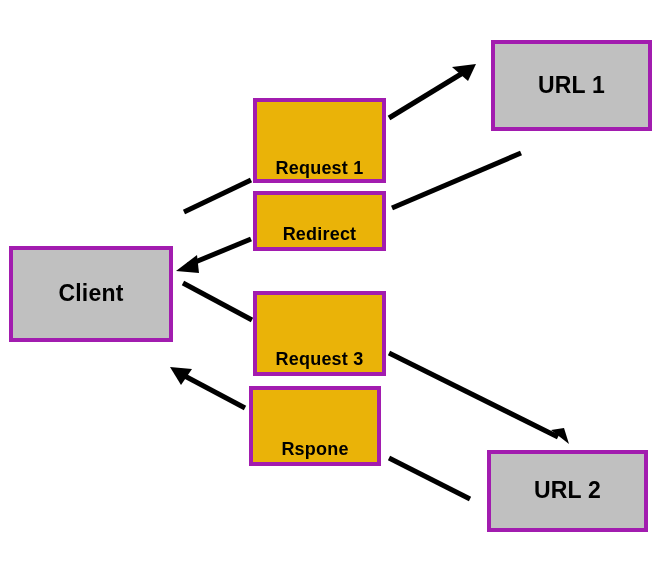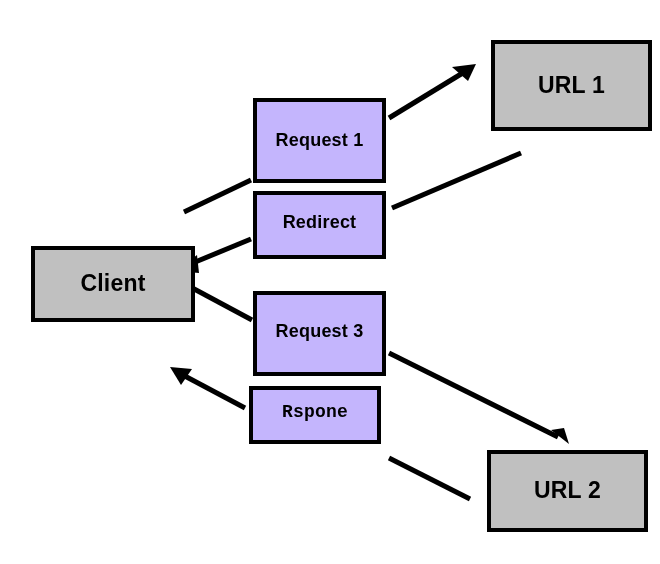--- a/index.html
+++ b/index.html
@@ -21,59 +21,60 @@
     position: absolute;
     left: 0;
     top: 0;
     width: 660px;
     height: 564px;
     pointer-events: none;
   }
   .node {
     position: absolute;
     box-sizing: border-box;
-    border: 4px solid #000000;
+    border: 4px solid #a21caf;
     display: flex;
     align-items: center;
     justify-content: center;
     text-align: center;
     font-weight: bold;
     color: #000000;
     letter-spacing: 0.2px;
   }
   .node-gray {
     background: #c0c0c0;
     font-size: 23px;
   }
   .node-green {
-    background: #c4b5fd;
+    background: #eab308;
     font-size: 18px;
+    align-items: flex-end;
   }
   
   #node-client {
-    left: 9px;  top: 246px;  width: 164px; height: 76px; margin-left: 22px;
+    left: 9px;  top: 246px;  width: 164px; height: 96px;
   }
   #node-url1 {
     left: 491px; top: 40px;  width: 161px; height: 91px;
   }
   #node-url2 {
     left: 487px; top: 450px; width: 161px; height: 82px;
   }
   
   #node-request1 {
     left: 253px; top: 98px;  width: 133px; height: 85px;
   }
   #node-redirect {
-    left: 253px; top: 191px; width: 133px; height: 68px;
+    left: 253px; top: 191px; width: 133px; height: 60px;
   }
   #node-request2 {
     left: 253px; top: 291px; width: 133px; height: 85px;
   }
   #node-rspone {
-    left: 249px; top: 386px; width: 132px; height: 58px; font-family: Liberation Mono, monospace;
+    left: 249px; top: 386px; width: 132px; height: 80px;
   }
   #node-rspone .node-label,
   #node-redirect .node-label,
   #node-request2 .node-label {
     transform: translateY(-2px);
   }
   .node-label {
     line-height: 1.1;
     white-space: nowrap;
   }

